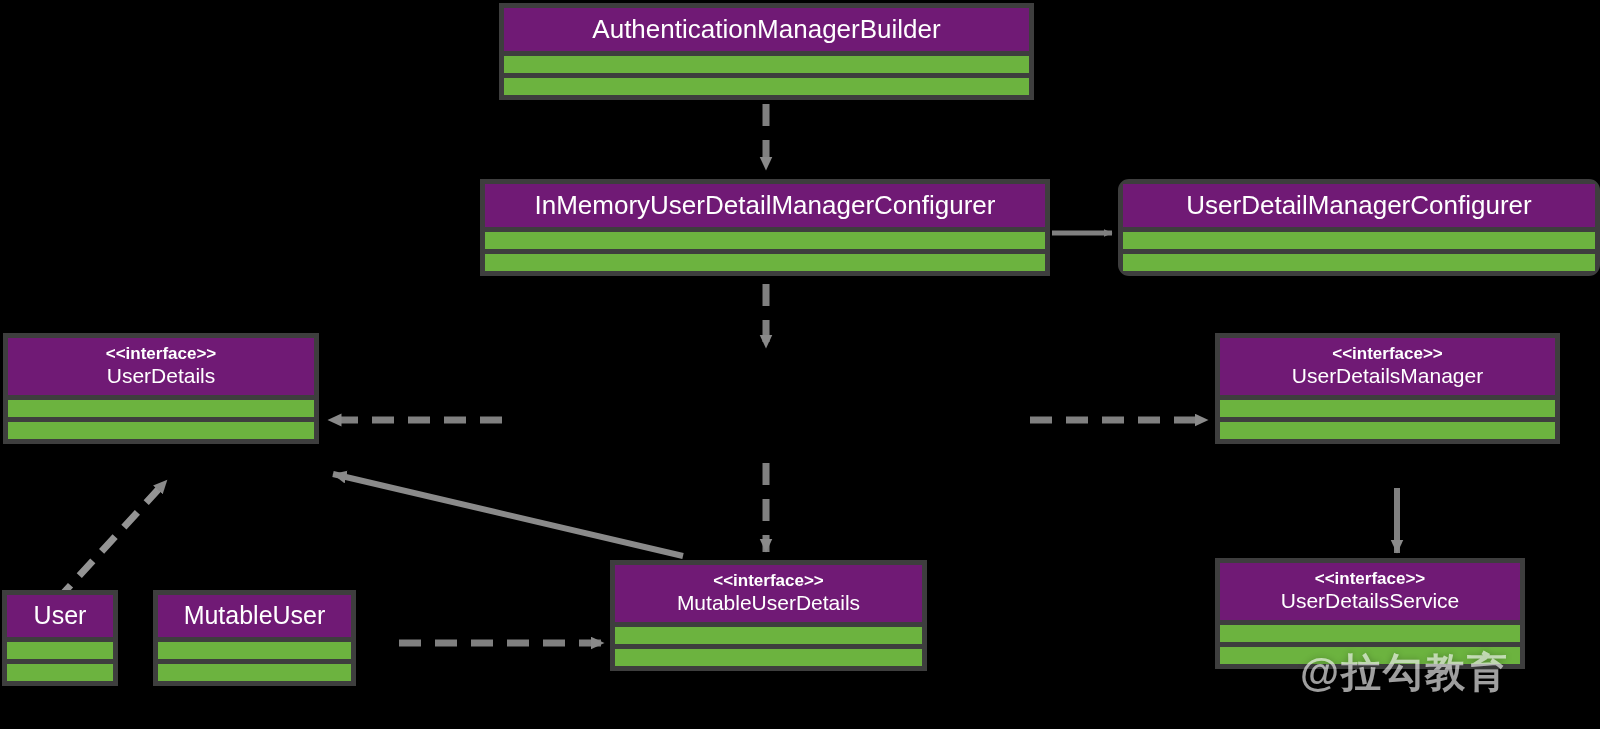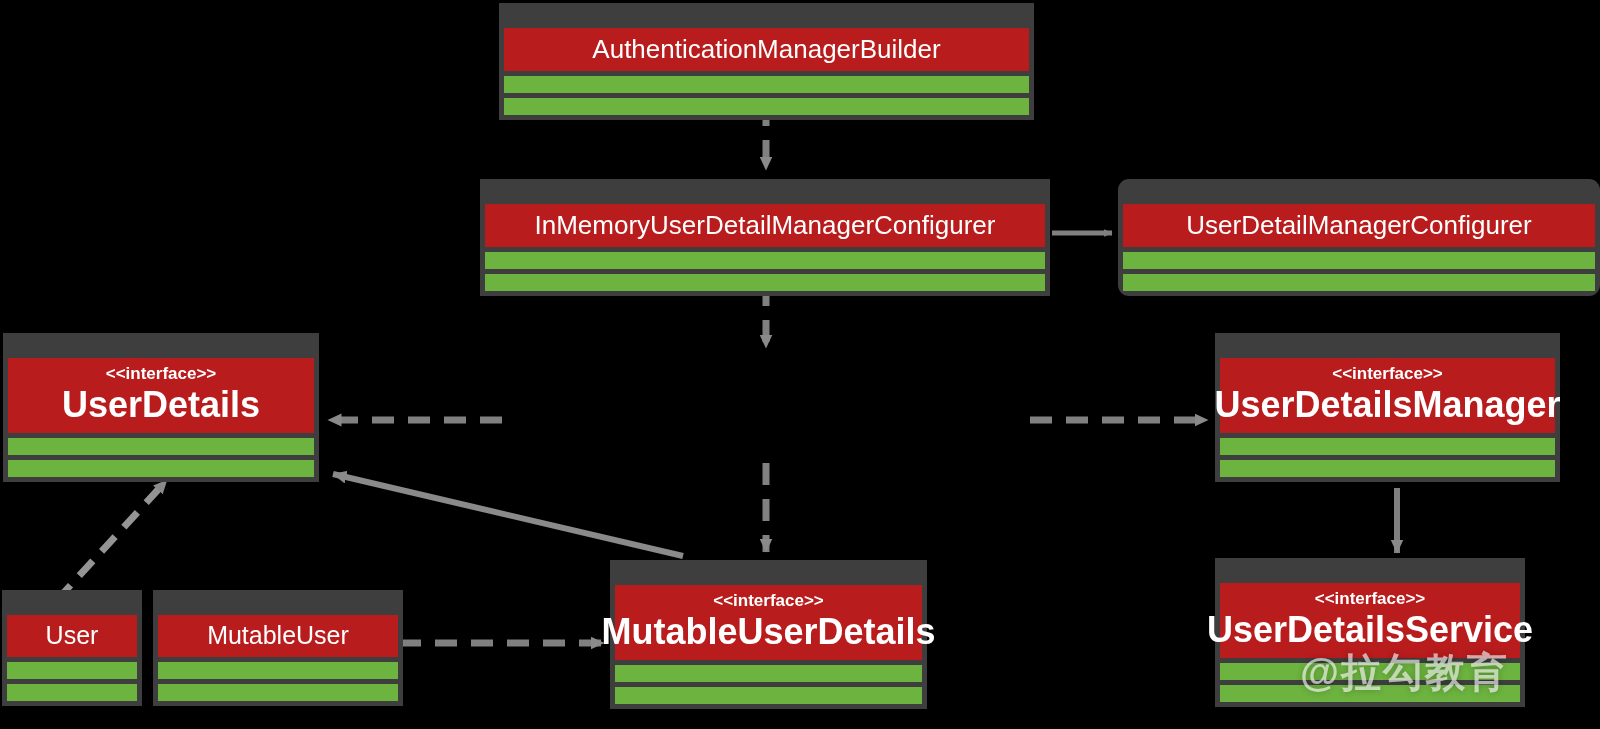--- a/index.html
+++ b/index.html
@@ -28,61 +28,60 @@
   .uml-class {
     position: absolute;
     box-sizing: border-box;
     border: 5px solid #3e3e3e;
     background: #3e3e3e;
     display: flex;
     flex-direction: column;
     z-index: 2;
   }
   .uml-header {
-    background: #b91c1c;
+    background: #701a75;
     color: #ffffff;
     display: flex;
     flex-direction: column;
     align-items: center;
     justify-content: center;
     text-align: center;
     padding: 6px 20px;
     line-height: 1.18;
     white-space: nowrap;
-    margin-top: 20px;
   }
   .stereotype {
     font-size: 17px;
     font-weight: 700;
     letter-spacing: 0px;
   }
   .cls-name {
     font-size: 26px;
     font-weight: 400;
   }
   .cls-name.bold {
-    font-weight: 700;
-    font-size: 36px;
+    font-weight: 400;
+    font-size: 21px;
   }
   .uml-compartment {
     background: #6cb33f;
     height: 17px;
     margin-top: 5px;
     flex: none;
   }
 
   
   #n-amb          { left: 499px;  top: 3px;   width: 535px; }
   #n-imudmc       { left: 480px;  top: 179px; width: 570px; }
   #n-udmc         { left: 1118px; top: 179px; width: 482px; border-radius: 11px; }
   #n-userdetails  { left: 3px;    top: 333px; width: 316px; }
   #n-imudm        { left: 505px;  top: 356px; width: 520px; }
   #n-udmanager    { left: 1215px; top: 333px; width: 345px; }
-  #n-user         { left: 2px;    top: 590px; width: 140px; }
-  #n-mutableuser  { left: 153px;  top: 590px; width: 250px; }
+  #n-user         { left: 2px;    top: 590px; width: 116px; }
+  #n-mutableuser  { left: 153px;  top: 590px; width: 203px; }
   #n-mud          { left: 610px;  top: 560px; width: 317px; }
   #n-uds          { left: 1215px; top: 558px; width: 310px; }
 
   #n-user .cls-name,
   #n-mutableuser .cls-name { font-size: 25px; }
 
   .watermark {
     position: absolute;
     left: 1300px;
     top: 645px;

